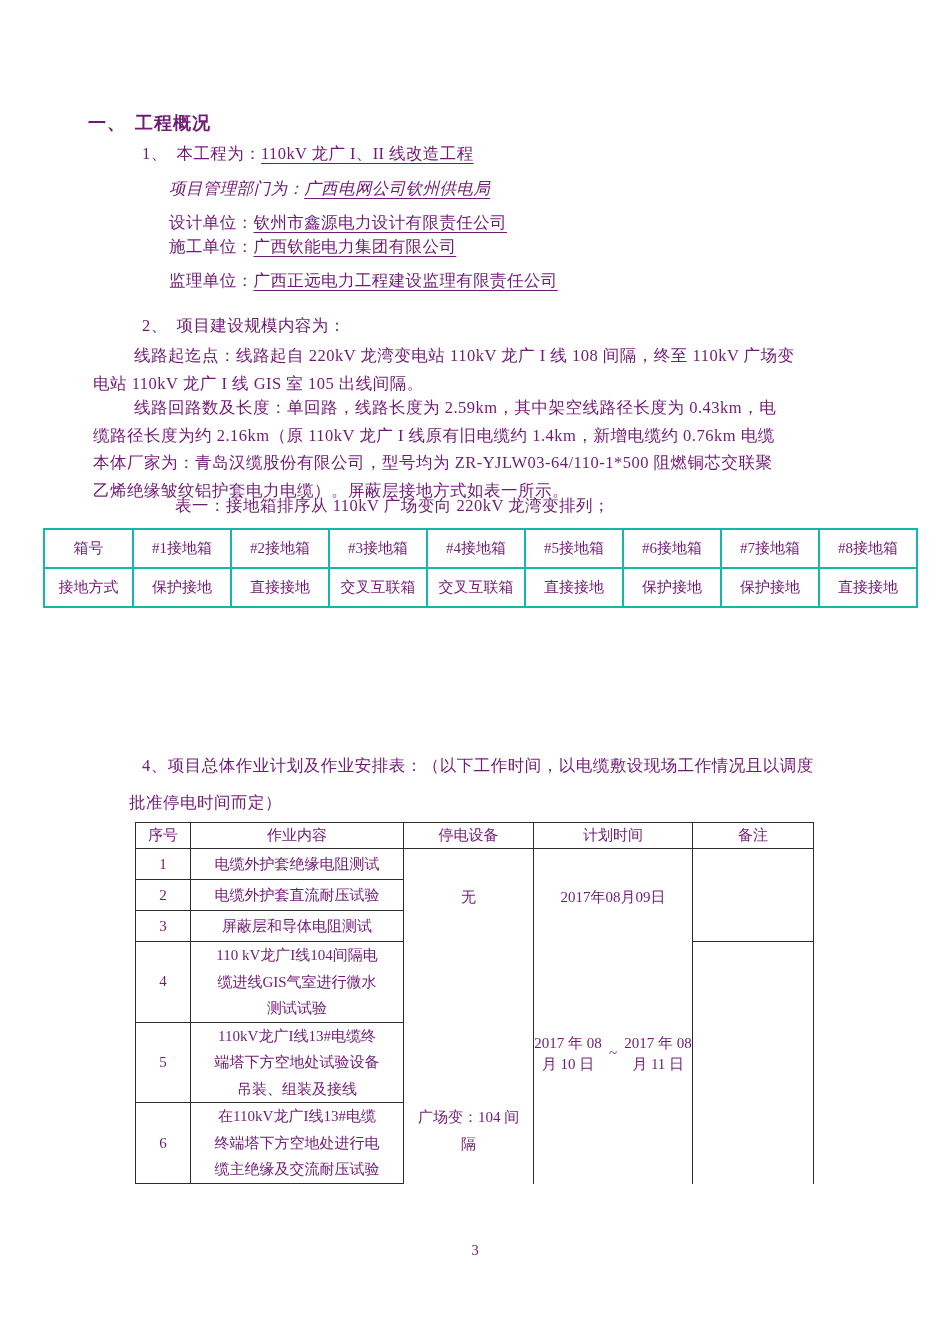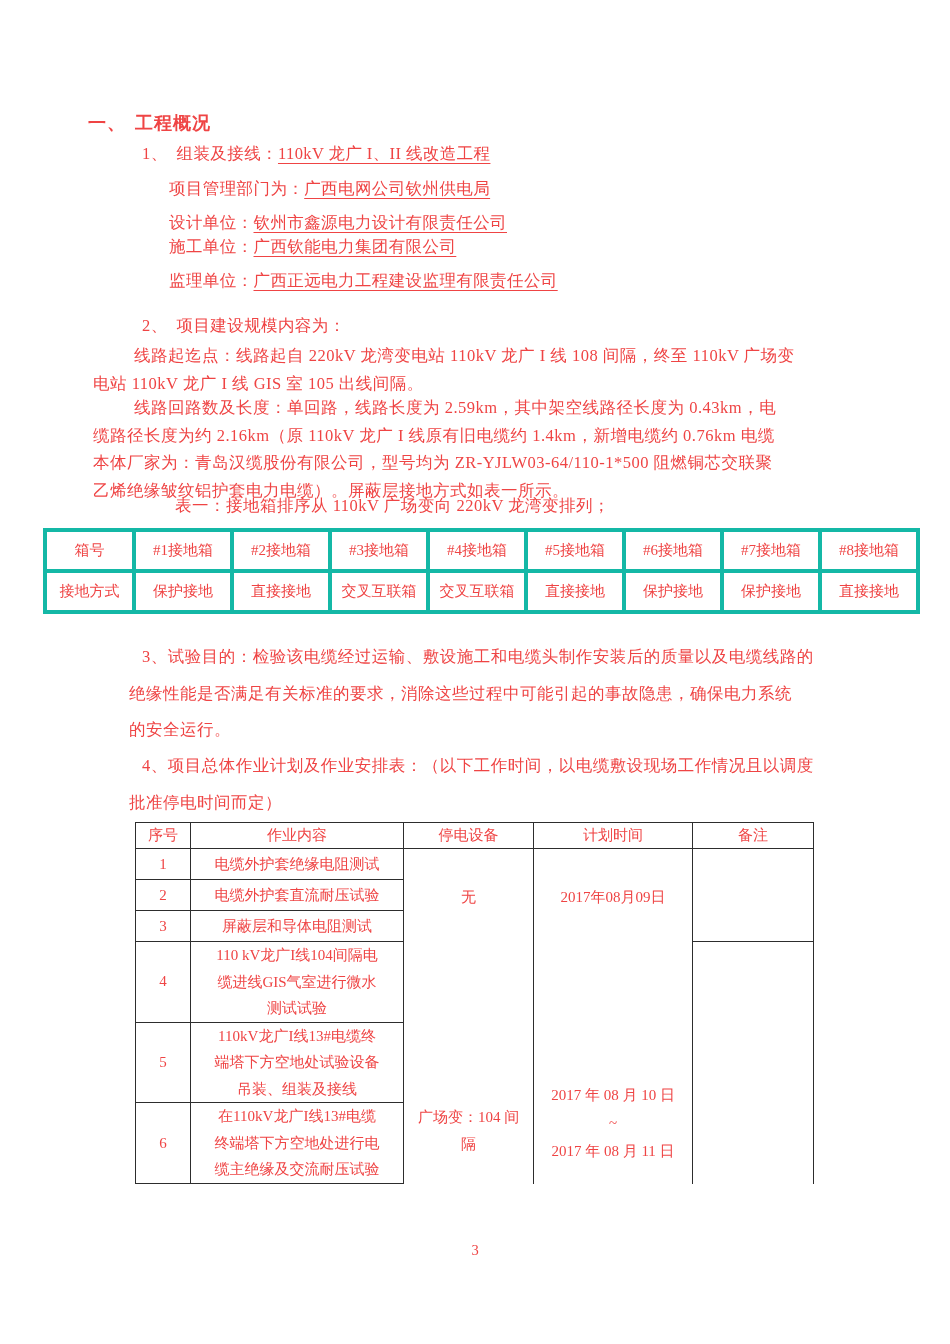--- a/index.html
+++ b/index.html
@@ -1,21 +1,21 @@
 <!DOCTYPE html>
 <html><head>
 <meta charset="utf-8">
 <style>
   html,body { margin:0; padding:0; background:#ffffff; }
   .page {
     position:relative;
     width:950px; height:1344px;
     background:#ffffff;
     font-family:"Liberation Serif","DejaVu Serif",serif;
-    color:#ef4444;
+    color:#701a75;
     overflow:hidden;
   }
   .abs { position:absolute; }
 
   .h1 { font-size:18px; font-weight:bold; letter-spacing:1px; white-space:nowrap; }
   .h1 .num { margin-right:9px; }
 
   .line { font-size:16.5px; letter-spacing:0.4px; white-space:nowrap; line-height:22px; }
   .line .num { margin-right:9px; }
   .u { text-decoration:underline; text-decoration-thickness:1px; text-underline-offset:4px; }
@@ -28,56 +28,56 @@
     font-size:16.5px; letter-spacing:0.5px; line-height:36.5px;
     white-space:pre-line; text-align:justify; text-indent:13px;
   }
   .tbl-title { font-size:16.5px; letter-spacing:0.5px; white-space:nowrap; }
   .note { font-size:15px; letter-spacing:0px; white-space:nowrap; }
 
   table { border-collapse:collapse; table-layout:fixed; }
   td { padding:0; vertical-align:middle; text-align:center; }
 
   .t1 td {
-    border:4px solid #14b8a6;
+    border:2px solid #14b8a6;
     font-size:15px; height:37px;
   }
 
   .t2 td { border:1px solid #2d2d2d; font-size:15px; }
   .t2 .head td { font-size:15px; }
   .t2 .nb { border-bottom:none; }
   .t2 .ml { white-space:pre-line; line-height:26.5px; }
 
   .mergewrap { height:332px; display:flex; flex-direction:column; }
   .mtop { height:95px; display:flex; align-items:center; justify-content:center; }
   .mbot { flex:1; }
   .mbot.outage {
     display:flex; align-items:flex-end; justify-content:center;
     padding-bottom:24px; white-space:pre-line; line-height:27px; text-align:center;
   }
   .mbot.dates {
-    display:flex; flex-direction:column; align-items:center; justify-content:flex-end;
+    display:flex; flex-direction:row; align-items:center; justify-content:flex-end;
     padding-bottom:20px; gap:7px; line-height:21px;
   }
 
   .pagenum { left:0; width:950px; text-align:center; font-size:14.5px; }
 </style>
 </head>
 <body>
 
 <div class="page">
 
   <div class="abs h1" style="left:88px; top:111px;">
     <span class="num">一、</span><span>工程概况</span>
   </div>
 
   <div class="abs line" style="left:142px; top:143px;">
-    <span class="num">1、</span><span>组装及接线：</span><span class="u">110kV 龙广 I、II 线改造工程</span>
-  </div>
-  <div class="abs line" style="left:169px; top:178px;">
+    <span class="num">1、</span><span>本工程为：</span><span class="u">110kV 龙广 I、II 线改造工程</span>
+  </div>
+  <div class="abs line" style="left:169px; top:178px;font-style:italic;">
     <span>项目管理部门为：</span><span class="u">广西电网公司钦州供电局</span>
   </div>
   <div class="abs line" style="left:169px; top:213px;font-family:Liberation Mono, monospace;">
     <span>设计单位：</span><span class="u">钦州市鑫源电力设计有限责任公司</span>
   </div>
   <div class="abs line" style="left:169px; top:236px;">
     <span>施工单位：</span><span class="u">广西钦能电力集团有限公司</span>
   </div>
   <div class="abs line" style="left:169px; top:270px;">
     <span>监理单位：</span><span class="u">广西正远电力工程建设监理有限责任公司</span>
@@ -127,23 +127,20 @@
       <td>交叉互联箱</td>
       <td>直接接地</td>
       <td>保护接地</td>
       <td>保护接地</td>
       <td>直接接地</td>
     </tr>
   </tbody>
     </table>
 
 
-  <div class="abs sect" style="left:129px; top:639px; width:700px;">3、试验目的：检验该电缆经过运输、敷设施工和电缆头制作安装后的质量以及电缆线路的
-绝缘性能是否满足有关标准的要求，消除这些过程中可能引起的事故隐患，确保电力系统
-的安全运行。</div>
 
   <div class="abs sect" style="left:129px; top:748px; width:700px;">4、项目总体作业计划及作业安排表：（以下工作时间，以电缆敷设现场工作情况且以调度
 批准停电时间而定）</div>
 
   <table class="abs t2" style="left:135px; top:822px; width:678px;">
     <colgroup>
       <col style="width:55px">
         <col style="width:213px">
         <col style="width:130px">
         <col style="width:159px">

